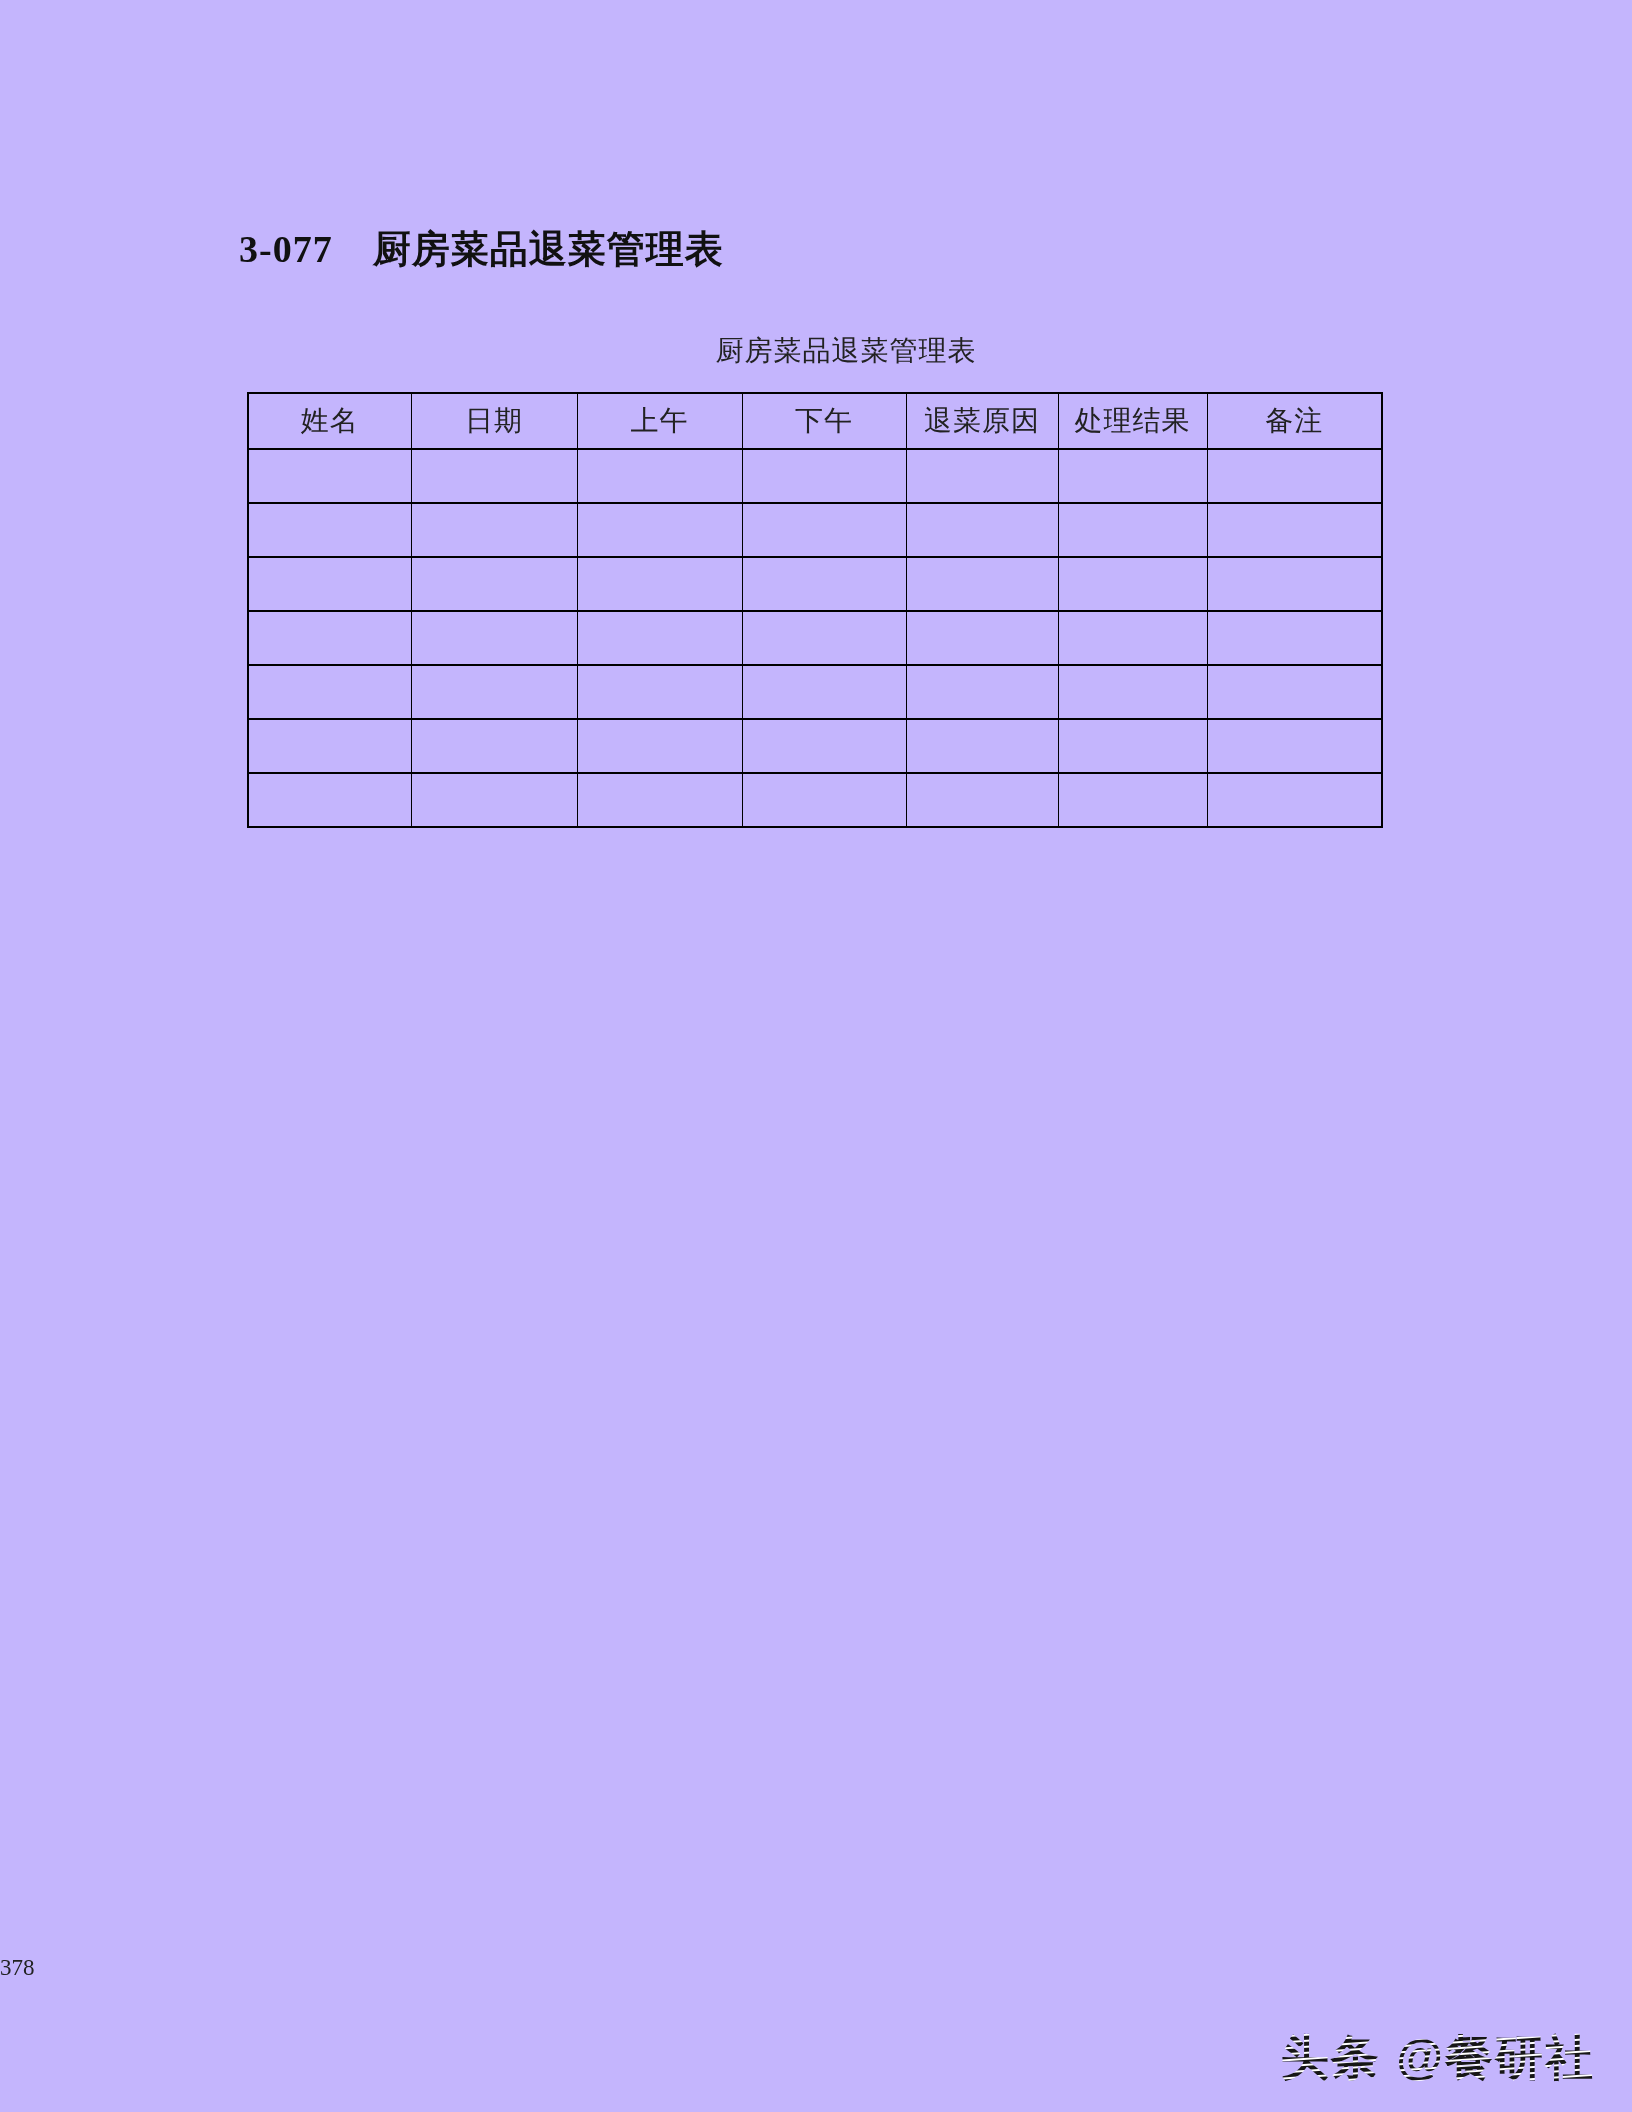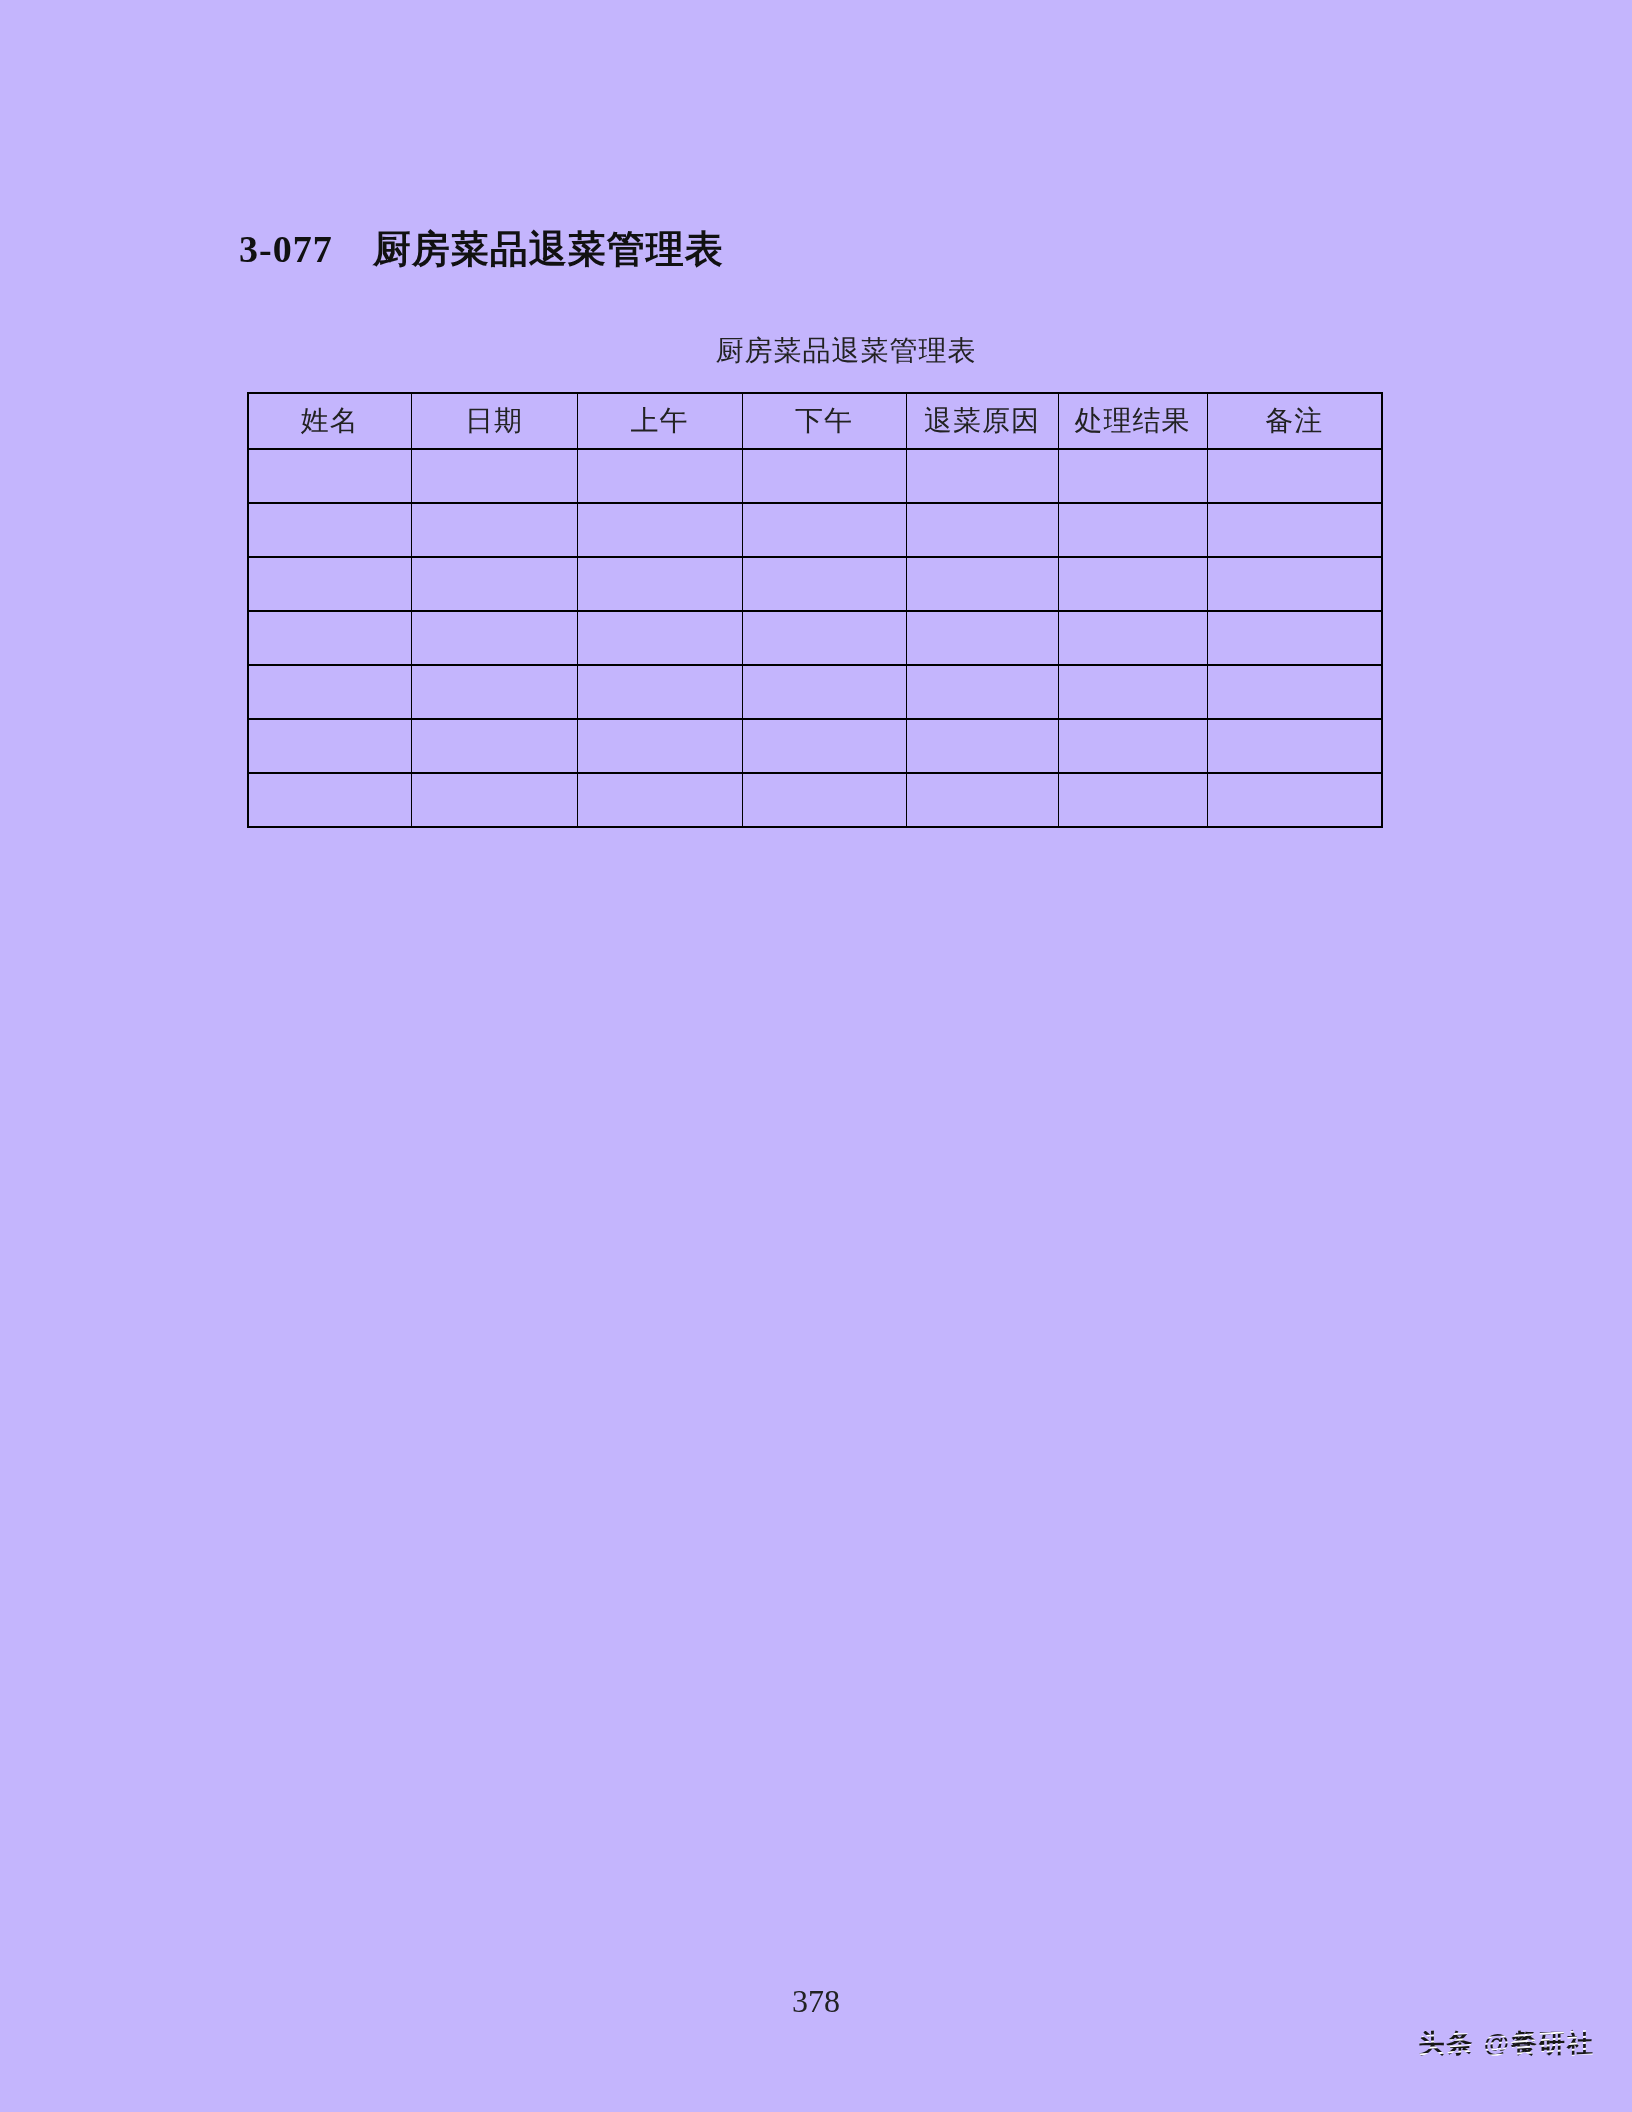--- a/index.html
+++ b/index.html
@@ -64,32 +64,30 @@
     color: #222222;
     margin-left: 8px;
   }
   table.form-table thead tr { height: 56px; }
   table.form-table tbody tr { height: 54px; }
   .page-number {
     position: absolute;
     left: 0;
     right: 0;
     top: 1955px;
-    text-align: center;
-    font-size: 32px;
+    font-size: 23px;
     color: #222222;
-    margin-top: 28px;
   }
   .watermark {
     position: absolute;
     right: 37px;
     top: 2026px;
     font-family: "Liberation Sans", "DejaVu Sans", sans-serif;
     font-weight: bold;
-    font-size: 26px;
+    font-size: 48px;
     letter-spacing: 2px;
     white-space: nowrap;
     color: #1f1f1f;
     text-shadow: 0 2px 0 rgba(255,255,255,0.9);
   }
   @supports ((-webkit-background-clip: text) or (background-clip: text)) {
     .watermark {
       background-image: repeating-linear-gradient(176deg,
         #161616 0px, #161616 3px,
         #ffffff 4px, #ffffff 5px,

